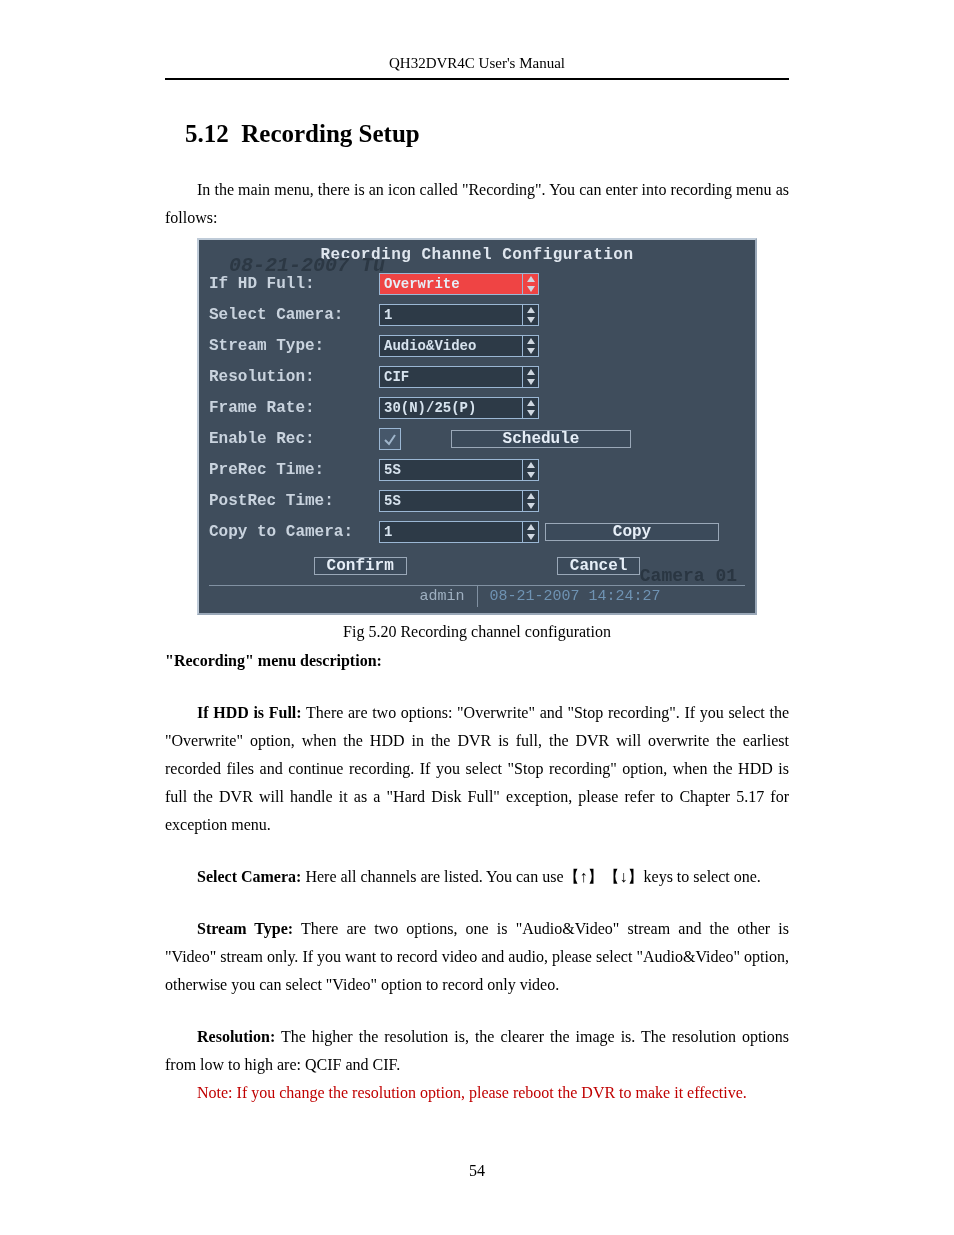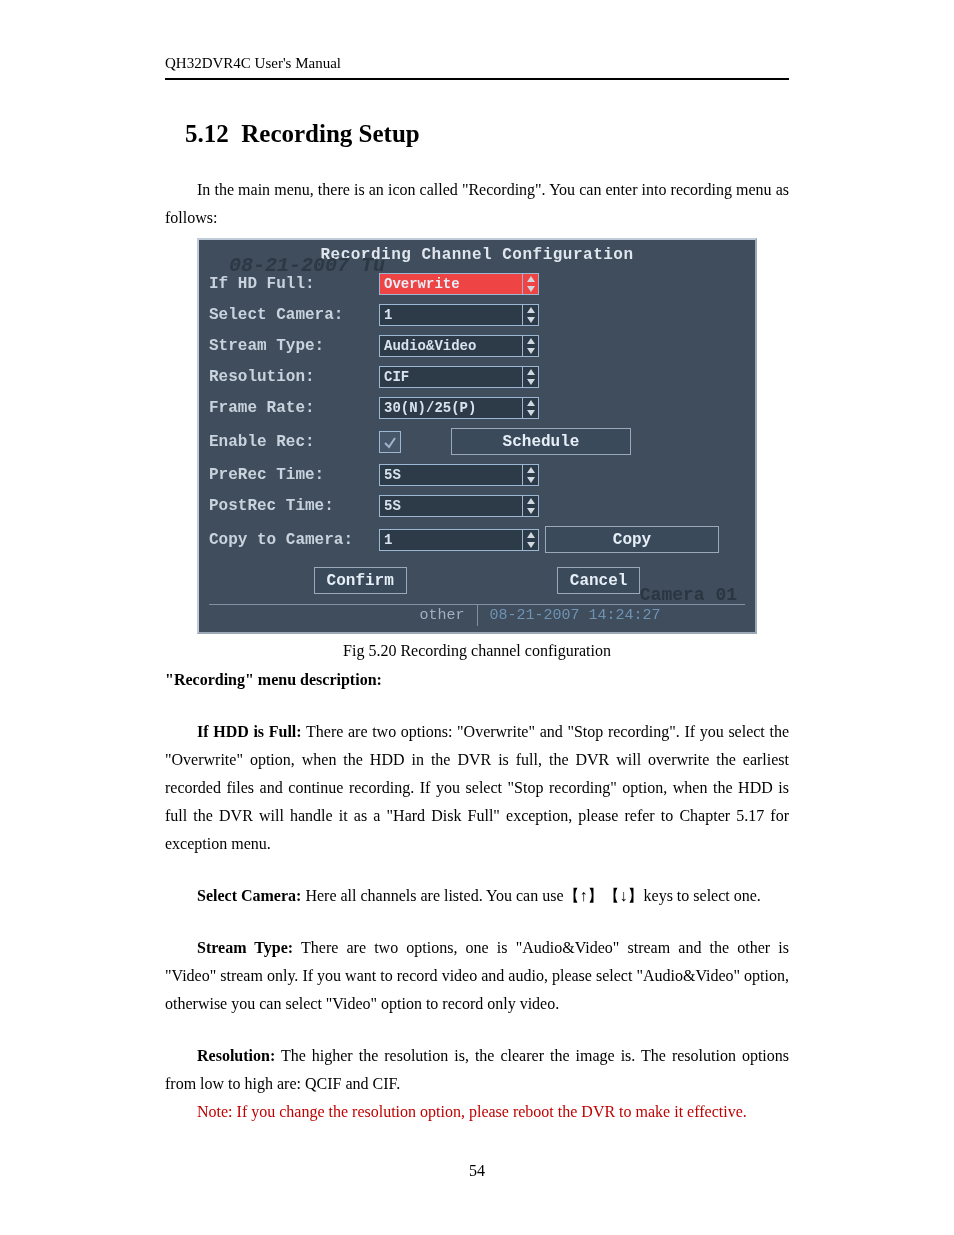--- a/index.html
+++ b/index.html
@@ -8,20 +8,21 @@
       height: 1235px;
       background: #fff;
       font-family: "Times New Roman", Times, serif;
       color: #000;
       position: relative;
     }
     .page {
       padding: 55px 165px 40px 165px;
     }
     .running-header {
+      text-align: center;
       font-size: 15px;
       padding-bottom: 6px;
       border-bottom: 2px solid #000;
       margin-bottom: 40px;
     }
     .section-heading {
       font-size: 25px;
       font-weight: bold;
       margin-bottom: 28px;
       margin-left: 20px;
@@ -122,21 +123,21 @@
     .dvr-spinner svg { width: 8px; height: 6px; }
     .dvr-check {
       width: 22px; height: 22px;
       background: #46576a;
       border: 1px solid #9bb7d4;
       display: flex;
       align-items: center;
       justify-content: center;
     }
     .dvr-button {
-      height: 27px;
+      height: 18px;
       background: #3b4a5a;
       border: 1px solid #9aa8b8;
       color: #e6eef7;
       font-weight: bold;
       font-family: inherit;
       font-size: 16px;
       padding: 0 12px;
       display: inline-flex;
       align-items: center;
       justify-content: center;
@@ -359,21 +360,21 @@
       <div style="width:6px"></div>
       <button class="dvr-button" style="width:174px">Copy</button>
     </div>
 
     <div class="action-row">
       <button class="dvr-button">Confirm</button>
       <button class="dvr-button">Cancel</button>
     </div>
 
     <div class="dvr-footer">
-      <div class="dvr-footer-left">other</div>
+      <div class="dvr-footer-left">admin</div>
       <div class="dvr-footer-right">
         <span class="dvr-cam-tag">Camera 01</span>
         <span>08-21-2007 14:24:27</span>
       </div>
     </div>
   </div>
 
   <div class="fig-caption">Fig 5.20 Recording channel configuration</div>
 
   <p class="body-text bold">"Recording" menu description:</p>

